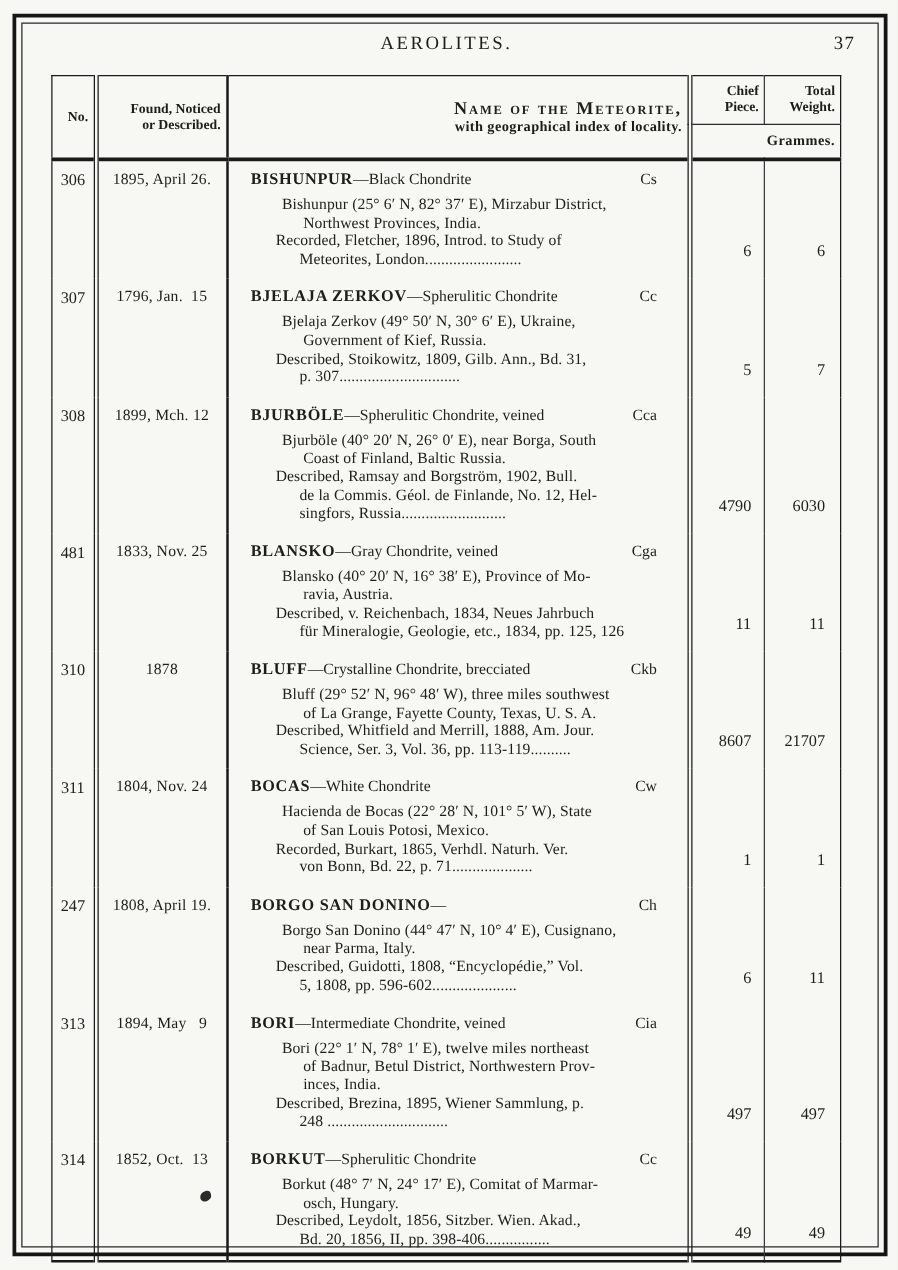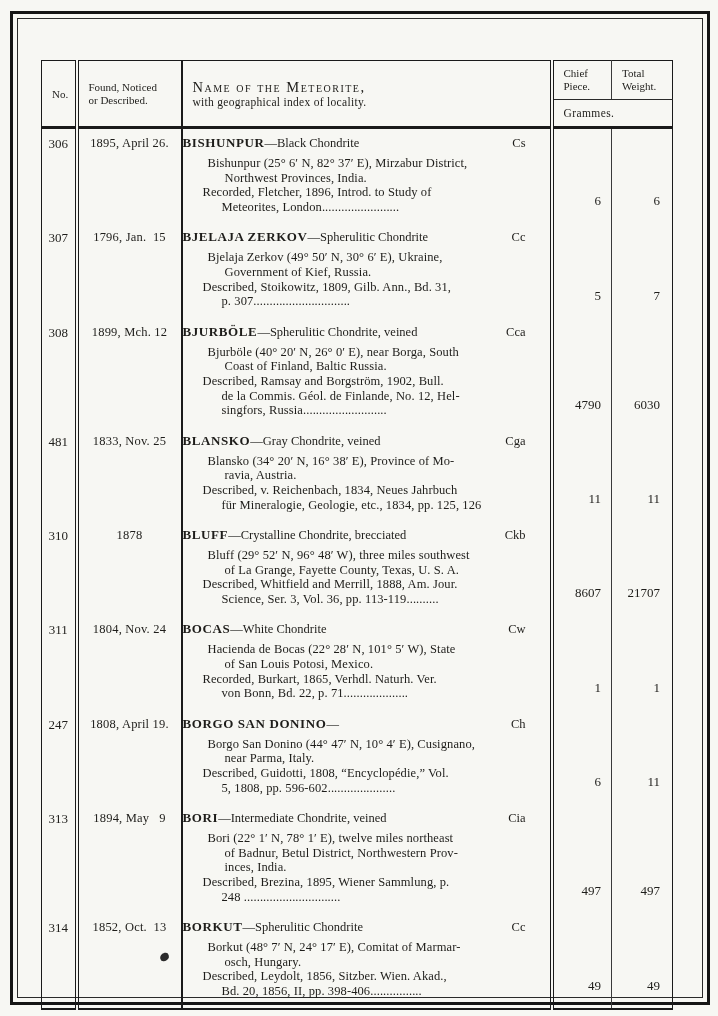--- a/index.html
+++ b/index.html
@@ -27,35 +27,35 @@
   table.cat {
     position:absolute; left:41px; top:60px; width:631px; height:918px;
     border-collapse:collapse; table-layout:fixed;
     border:1px solid #1a1a1a; border-bottom:2px solid #1a1a1a;
   }
   
   .sep-dbl  { border-right:4px double #1a1a1a; }
   .sep-thk  { border-right:2px solid  #1a1a1a; }
   .sep-thin { border-right:1px solid  #3a3a3a; }
 
-  thead th { font-weight:normal; vertical-align:middle; text-align:left; padding:2px 10px; }
+  thead th { font-weight:bold; vertical-align:middle; text-align:right; padding:2px 4px; }
   thead .bot { border-bottom:3px solid #1a1a1a; }
   .h-chief, .h-total { border-bottom:1px solid #2a2a2a; height:34px; }
   .h-unit { height:22px; font-size:11.5px; letter-spacing:.4px; }
   .h-no { font-size:11px; }
   .h-found { font-size:11px; line-height:13px; }
   .h-name .name-main { font-variant:small-caps; font-size:14.5px; letter-spacing:1.5px; }
   .h-name .name-sub  { font-size:11.5px; letter-spacing:.3px; }
   .h-chief, .h-total { font-size:11px; line-height:13px; }
   .blk { display:block; }
 
   tbody td { vertical-align:top; }
   .c-no   { text-align:center; padding-top:7px; font-size:13px; }
   .c-date { text-align:center; padding-top:7px; font-size:12.5px; white-space:pre; letter-spacing:.2px; }
-  .c-name { padding:6px 6px 9px 0; }
+  .c-name { padding:6px 6px 9px 18px; }
   .c-chief,.c-total { vertical-align:bottom; text-align:right; font-size:13px; }
   .c-chief { padding:0 10px 14px 0; }
   .c-total { padding:0 12px 14px 0; }
 
   .name-line { display:flex; align-items:baseline; margin-bottom:5px; }
   .m-name { font-weight:700; font-size:13px; letter-spacing:.6px; white-space:nowrap; }
   .m-type { font-size:12.5px; white-space:nowrap; }
   .m-class { font-size:12.5px; margin-left:auto; padding-right:18px; }
 
   .para { margin:0; font-size:12.5px; line-height:14.6px; white-space:pre-line; letter-spacing:.1px; }
@@ -67,20 +67,24 @@
     background:#2b2b2b; border-radius:60% 40% 55% 45%; transform:rotate(-15deg);
   }
 </style>
 </head>
 <body>
 
 <div class="page">
   <div class="frame-outer"></div>
   <div class="frame-inner"></div>
 
+  <div class="running-head">
+    <span class="title">AEROLITES.</span>
+    <span class="page-num">37</span>
+  </div>
 
   <table class="cat">
     <colgroup>
       <col style="width:35px">
         <col style="width:105px">
         <col style="width:370px">
       <col style="width:60px">
         <col style="width:61px">
     </colgroup>
     <thead>
@@ -165,21 +169,21 @@
 
   <tr class="entry">
     <td class="c-no sep-dbl">481</td>
     <td class="c-date sep-thk">1833, Nov. 25</td>
     <td class="c-name sep-dbl">
       <div class="name-line">
         <span class="m-name">BLANSKO</span>
               <span class="m-type">—Gray Chondrite, veined</span>
         <span class="m-class">Cga</span>
       </div>
-      <p class="para para-loc">Blansko (34° 20′ N, 16° 38′ E), Province of Mo-
+      <p class="para para-loc">Blansko (40° 20′ N, 16° 38′ E), Province of Mo-
 ravia, Austria.</p>
       <p class="para para-ref">Described, v. Reichenbach, 1834, Neues Jahrbuch
 für Mineralogie, Geologie, etc., 1834, pp. 125, 126</p>
     </td>
     <td class="c-chief sep-thin">11</td>
     <td class="c-total">11</td>
   </tr>
 
   <tr class="entry">
     <td class="c-no sep-dbl">310</td>

